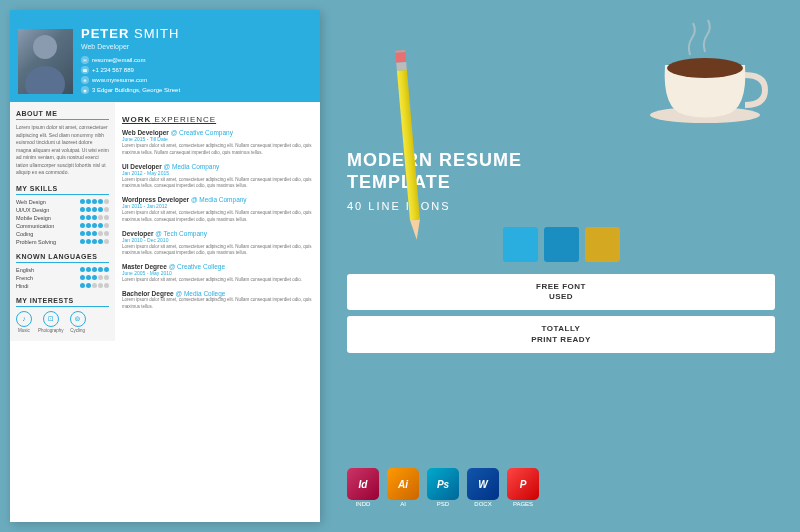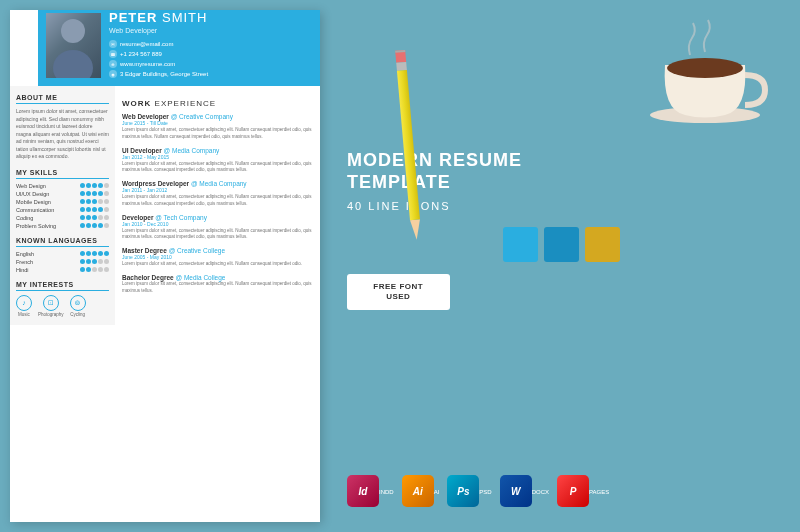--- a/index.html
+++ b/index.html
@@ -38,26 +38,25 @@
       box-shadow: 2px 2px 10px rgba(0,0,0,0.2);
       flex-shrink: 0;
       position: relative;
       font-size: 6px;
     }
 
     
     .resume-header {
       background: #2aaee0;
       color: white;
-      padding: 0 8px 6px 8px;
+      padding: 16px 8px 6px 8px;
       display: flex;
       align-items: center;
       gap: 8px;
       min-height: 70px;
-      margin-left: 28px;
     }
 
     .resume-photo {
       width: 55px;
       height: 65px;
       background: #ccc;
       flex-shrink: 0;
       position: relative;
       overflow: hidden;
     }
@@ -268,20 +267,21 @@
 
     
     .right-section-title {
       font-size: 8px;
       font-weight: 300;
       color: #333;
       text-transform: uppercase;
       letter-spacing: 1px;
       margin-bottom: 5px;
       margin-top: 5px;
+      text-decoration: underline;
     }
 
     .right-section-title strong {
       font-weight: 800;
     }
 
     
     .right-panel {
       flex: 1;
       padding: 15px 15px;
@@ -311,21 +311,21 @@
 
     .swatch {
       width: 35px;
       height: 35px;
       border-radius: 3px;
     }
 
     
     .badges-grid {
       display: grid;
-      grid-template-columns: 1fr 1fr 1fr 1fr;
+      grid-template-columns: 1fr;
       gap: 6px;
       margin-bottom: 12px;
     }
 
     .badge {
       background: white;
       border-radius: 3px;
       padding: 8px 5px;
       text-align: center;
       font-size: 8px;
@@ -366,21 +366,21 @@
 
     .icon-label {
       font-size: 6px;
       color: white;
       text-align: center;
       margin-top: 1px;
     }
 
     .app-icon-wrap {
       display: flex;
-      flex-direction: row;
+      flex-direction: column;
       align-items: center;
     }
 
     
     .pencil {
       position: absolute;
       right: 385px;
       top: 50px;
       width: 12px;
       height: 180px;
@@ -705,20 +705,22 @@
       <div class="color-swatches">
         <div class="swatch" style="background:#2aaee0;"></div>
         <div class="swatch" style="background:#1a8ec0;"></div>
         <div class="swatch" style="background:#d4a820;"></div>
       </div>
     </div>
 
     <div class="badges-grid">
       <div class="badge" style="white-space:pre-line;">FREE FONT
 USED</div>
+      <div class="badge" style="white-space:pre-line;">TOTALLY
+PRINT READY</div>
     </div>
 
     <div class="app-icons">
       <div class="app-icon-wrap">
         <div class="app-icon indd-icon">Id</div>
         <div class="icon-label">INDD</div>
       </div>
       <div class="app-icon-wrap">
         <div class="app-icon ai-icon">Ai</div>
         <div class="icon-label">AI</div>

